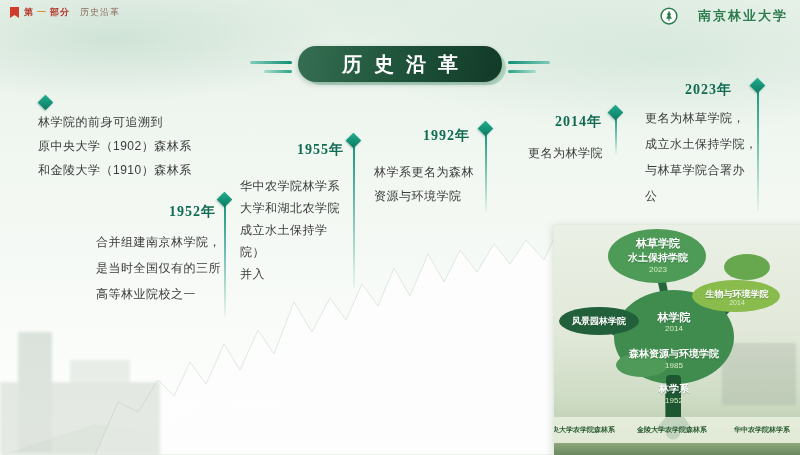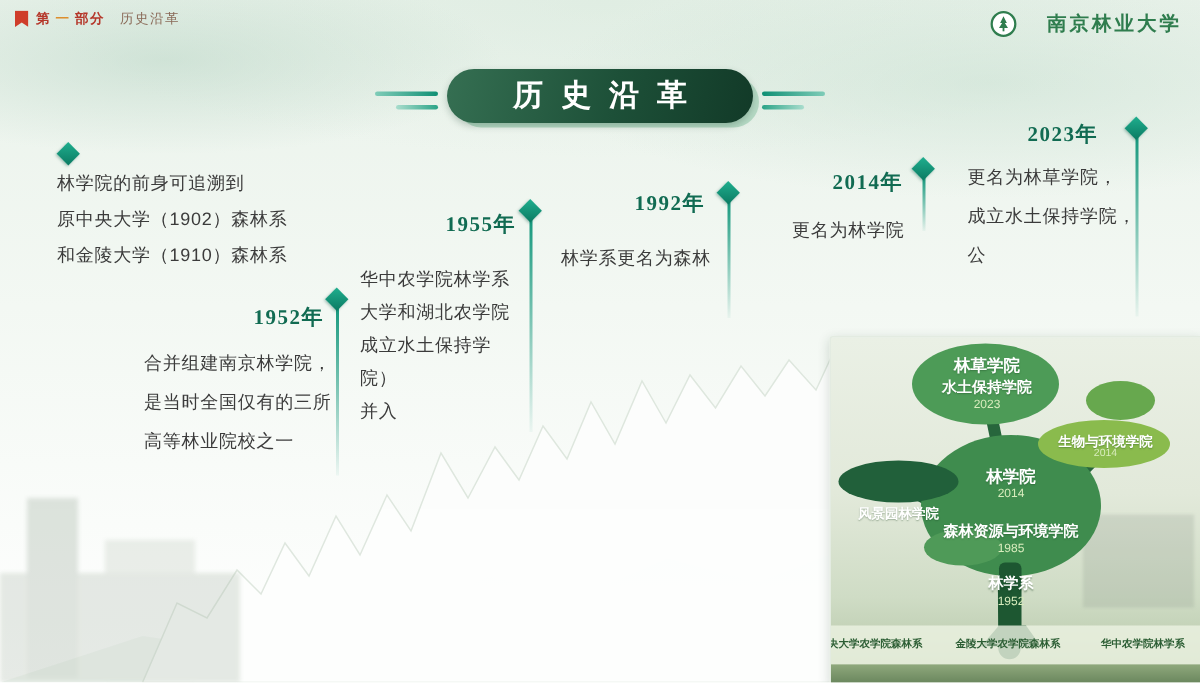--- a/index.html
+++ b/index.html
@@ -123,39 +123,41 @@
       <div>并入</div>
     </div>
   </div>
 
   <div>
     <span class="stem" style="left:485px;top:134px;height:78px;"></span>
     <span class="dmd" style="left:480px;top:123px;"></span>
     <div class="tl-year" style="left:380px;top:127px;width:90px;">1992年</div>
     <div class="tl-text" style="left:374px;top:160px;width:104px;line-height:24px;">
       <div>林学系更名为森林</div>
+      <div>资源与环境学院</div>
     </div>
   </div>
 
   <div>
     <span class="stem" style="left:615px;top:118px;height:36px;"></span>
     <span class="dmd" style="left:610px;top:107px;"></span>
     <div class="tl-year" style="left:512px;top:113px;width:90px;">2014年</div>
     <div class="tl-text" style="left:528px;top:141px;width:86px;line-height:24px;">
       <div>更名为林学院</div>
     </div>
   </div>
 
   <div>
     <span class="stem" style="left:757px;top:91px;height:120px;"></span>
     <span class="dmd" style="left:752px;top:80px;"></span>
     <div class="tl-year" style="left:648px;top:81px;width:84px;">2023年</div>
     <div class="tl-text" style="left:645px;top:105px;width:114px;line-height:26px;">
       <div>更名为林草学院，</div>
       <div>成立水土保持学院，</div>
+      <div>与林草学院合署办</div>
       <div>公</div>
     </div>
   </div>
 
   <div class="photo">
     <div class="ph-bldg"></div>
     <svg class="tree-svg" width="247" height="231" viewBox="0 0 247 231">
       <path d="M118,145 C98,128 72,112 48,100" stroke="#1f5c34" stroke-width="7" fill="none"></path>
       <path d="M121,138 C142,118 162,96 182,76" stroke="#27663c" stroke-width="6" fill="none"></path>
       <path d="M120,125 C116,95 110,65 104,40" stroke="#27663c" stroke-width="8" fill="none"></path>
@@ -167,21 +169,21 @@
       <ellipse cx="182" cy="71" rx="44" ry="16" fill="#8abb4d"></ellipse>
       <ellipse cx="45" cy="96" rx="40" ry="14" fill="#21603a"></ellipse>
       <rect x="112" y="150" width="15" height="57" rx="4" fill="#1d5731"></rect>
       <path d="M100,206 L140,206 L130,192 L112,192 Z" fill="#1d5731"></path>
     </svg>
     <div class="tn" style="left:58px;top:11px;width:92px;font-size:11px;">林草学院</div>
     <div class="tn" style="left:53px;top:26px;width:102px;font-size:10px;">水土保持学院</div>
     <div class="tn tn-year" style="left:58px;top:40px;width:92px;font-size:8px;">2023</div>
     <div class="tn" style="left:136px;top:63px;width:94px;font-size:9px;">生物与环境学院</div>
     <div class="tn tn-year" style="left:136px;top:74px;width:94px;font-size:7px;">2014</div>
-    <div class="tn" style="left:6px;top:90px;width:78px;font-size:9px;margin-top:21px;">风景园林学院</div>
+    <div class="tn" style="left:6px;top:90px;width:78px;font-size:9px;">风景园林学院</div>
     <div class="tn" style="left:76px;top:85px;width:88px;font-size:11px;">林学院</div>
     <div class="tn tn-year" style="left:76px;top:99px;width:88px;font-size:8px;">2014</div>
     <div class="tn" style="left:54px;top:122px;width:132px;font-size:10px;">森林资源与环境学院</div>
     <div class="tn tn-year" style="left:54px;top:136px;width:132px;font-size:8px;">1985</div>
     <div class="tn" style="left:72px;top:157px;width:96px;font-size:10px;">林学系</div>
     <div class="tn tn-year" style="left:72px;top:171px;width:96px;font-size:8px;">1952</div>
     <div class="roots-band">
       <span class="root" style="left:-30px;width:112px;">中央大学农学院森林系</span>
       <span class="root" style="left:76px;width:84px;">金陵大学农学院森林系</span>
       <span class="root" style="left:170px;width:76px;">华中农学院林学系</span>

